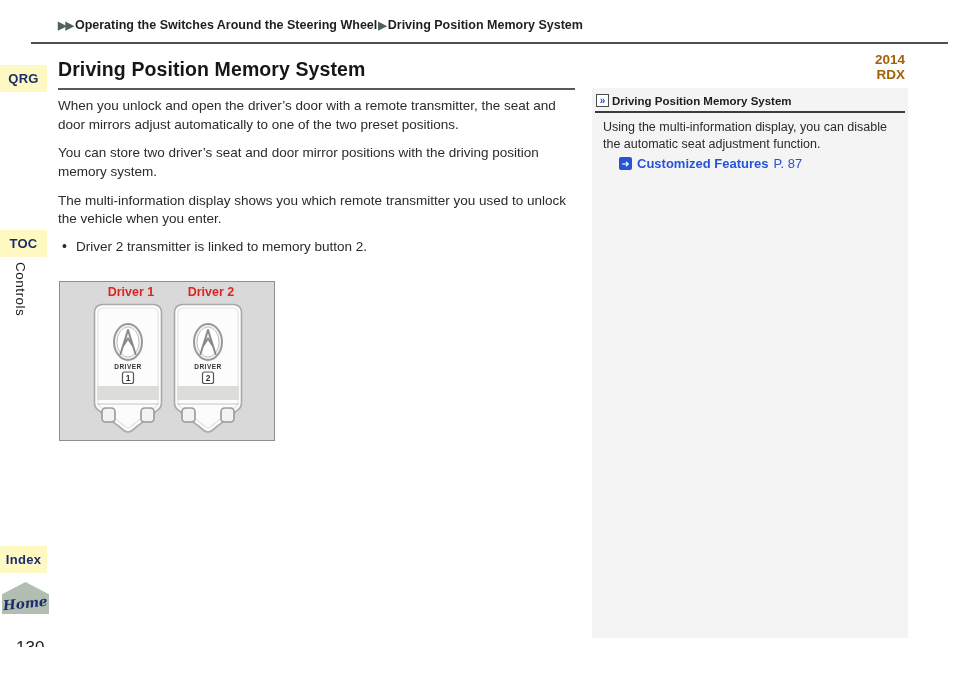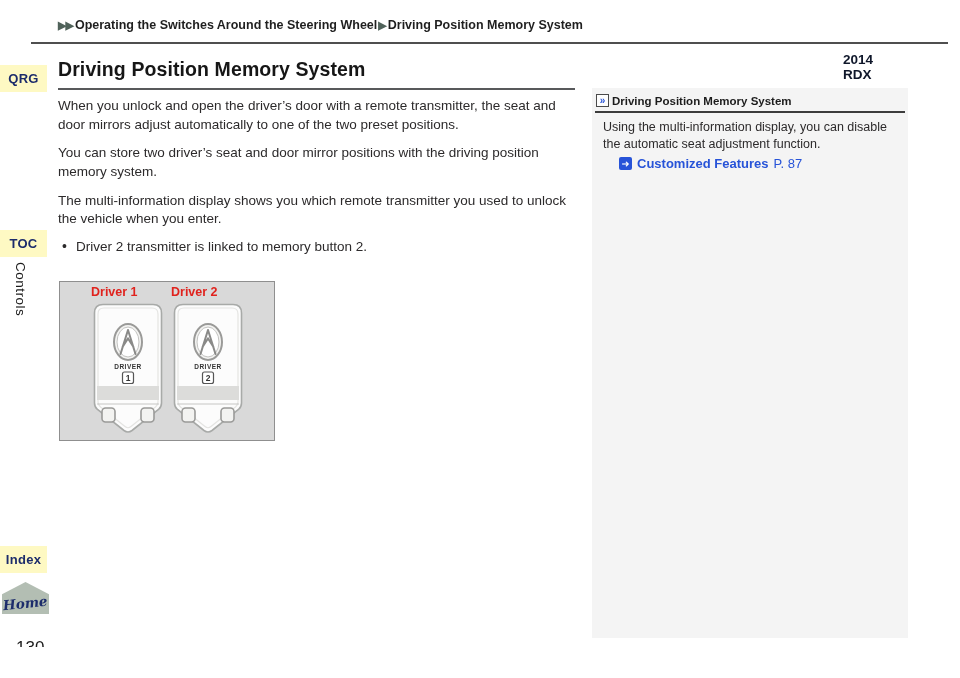--- a/index.html
+++ b/index.html
@@ -7,21 +7,21 @@
   body { font-family:"Liberation Sans", sans-serif; color:#2c2a2b; }
   .page { position:relative; width:960px; height:647px; background:#fff; overflow:hidden; }
 
   
   .breadcrumb { position:absolute; left:58px; top:18px; font-size:12.5px; font-weight:bold; color:#1f1f1f; white-space:nowrap; }
   .crumb-arrow { color:#50625a; font-size:11px; letter-spacing:-1px; margin-right:2px; }
   .crumb-sep { color:#50625a; font-size:11px; margin:0 1px; }
   .top-rule { position:absolute; left:31px; top:42px; width:917px; height:2px; background:#4f4f4f; }
 
   
-  .model-badge { position:absolute; top:52px; left:843px; width:62px; text-align:left; font-size:13.5px; font-weight:bold; color:#0f172a; }
+  .model-badge { position:absolute; top:52px; left:843px; width:62px; text-align:right; font-size:13.5px; font-weight:bold; color:#a16207; }
 
   
   .side-tab { position:absolute; left:0; width:47px; height:27px; background:#fef9c3; color:#1c2c6b; font-weight:bold; font-size:13px; display:flex; align-items:center; justify-content:center; letter-spacing:.3px; }
   .tab-qrg { top:65px; }
   .tab-toc { top:230px; }
   .tab-index { top:546px; }
   .side-vertical { position:absolute; left:13px; top:262px; writing-mode:vertical-rl; font-size:13.5px; color:#1b1b1b; letter-spacing:.5px; }
   .home-btn { position:absolute; left:2px; top:582px; width:47px; height:32px; background:#b3beb3; clip-path:polygon(0 38%, 50% 0, 100% 38%, 100% 100%, 0 100%); display:flex; align-items:flex-end; justify-content:center; }
   .home-btn span { font-family:"DejaVu Serif", serif; font-style:italic; font-weight:bold; font-size:13.5px; color:#1c2c6b; transform:rotate(-6deg); padding-bottom:3px; }
   .page-number { position:absolute; left:16px; top:638px; font-size:17px; color:#1a1a1a; }
@@ -31,21 +31,21 @@
   .page-title { font-size:19.5px; font-weight:bold; color:#161616; letter-spacing:.1px; }
   .title-rule { margin-top:7px; height:2px; background:#58595b; width:517px; }
   .body-text { margin-top:7px; font-size:13.5px; line-height:1.38; color:#2c2a2b; }
   .body-text p { margin-bottom:10px; }
   .bullet-list { list-style:none; margin-top:2px; }
   .bullet-list li { position:relative; padding-left:18px; margin-bottom:8.5px; font-size:13.5px; }
   .bullet-list li::before { content:"•"; position:absolute; left:4px; top:-1px; font-size:14px; color:#2c2a2b; }
 
   
   .figure-box { position:absolute; left:59px; top:281px; width:216px; height:160px; background:#d9d9d9; border:1px solid #8f8f8f; }
-  .fig-label { position:absolute; top:3px; font-size:12.5px; font-weight:bold; color:#e0231e; width:80px; text-align:left; }
+  .fig-label { position:absolute; top:3px; font-size:12.5px; font-weight:bold; color:#e0231e; width:80px; text-align:center; }
   .fig-label-1 { left:31px; }
   .fig-label-2 { left:111px; }
   .fob { position:absolute; top:21px; }
   .fob-1 { left:33px; }
   .fob-2 { left:113px; }
 
   
   .note-box { position:absolute; left:592px; top:88px; width:316px; height:550px; background:#f4f4f4; }
   .note-header { display:flex; align-items:center; gap:3px; padding:6px 4px 4px 4px; }
   .note-ref-icon { width:13px; height:13px; border:1.5px solid #4a4a4a; background:#fdfdfd; color:#2753d8; font-weight:bold; font-size:10px; line-height:10px; display:flex; align-items:center; justify-content:center; }

